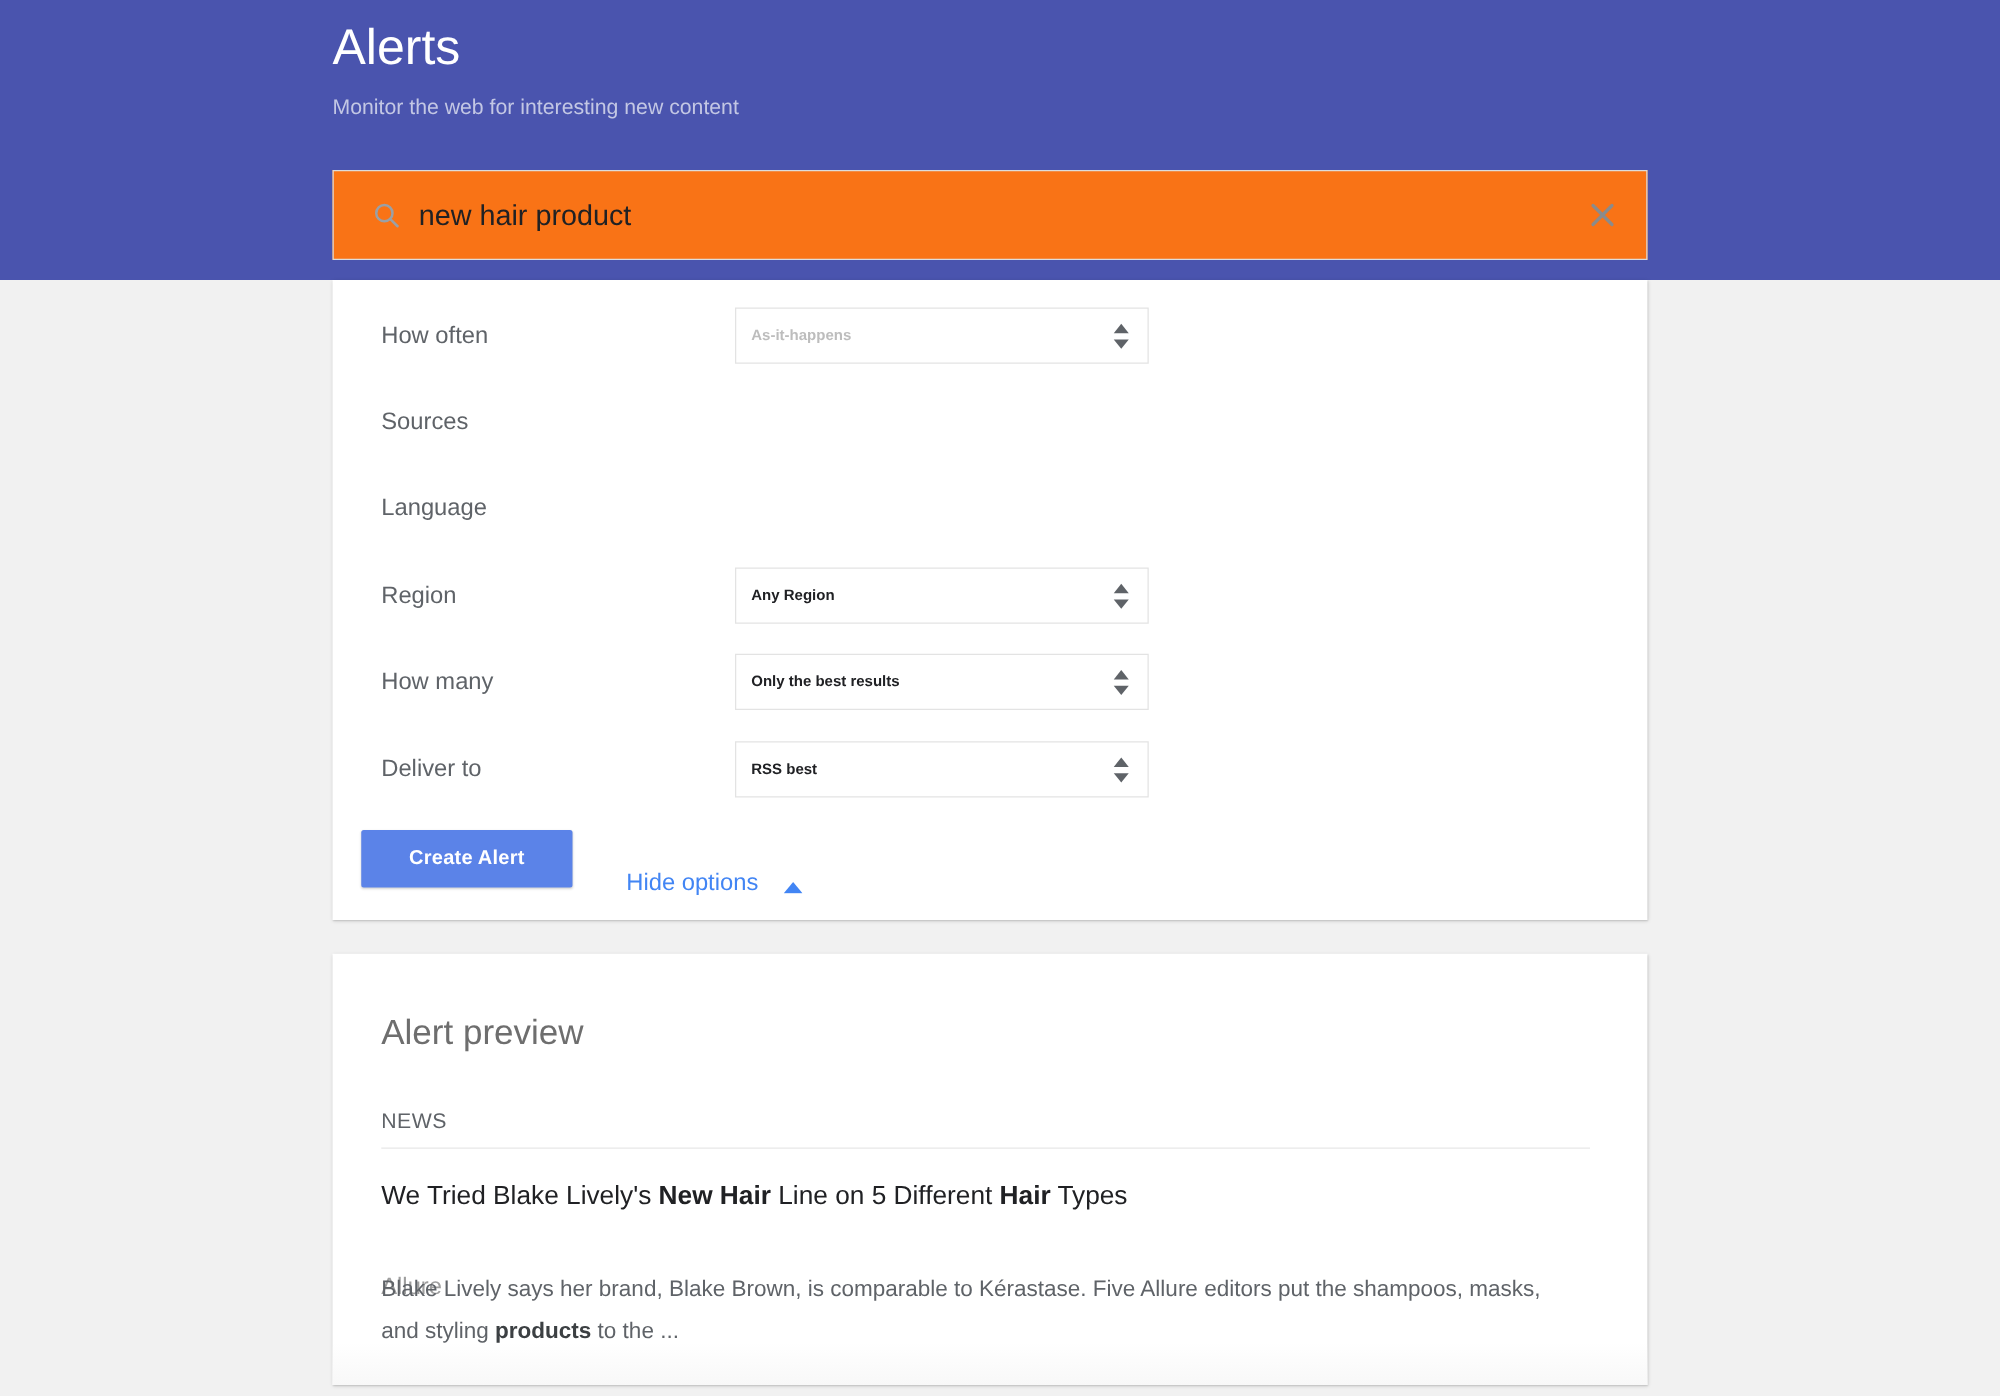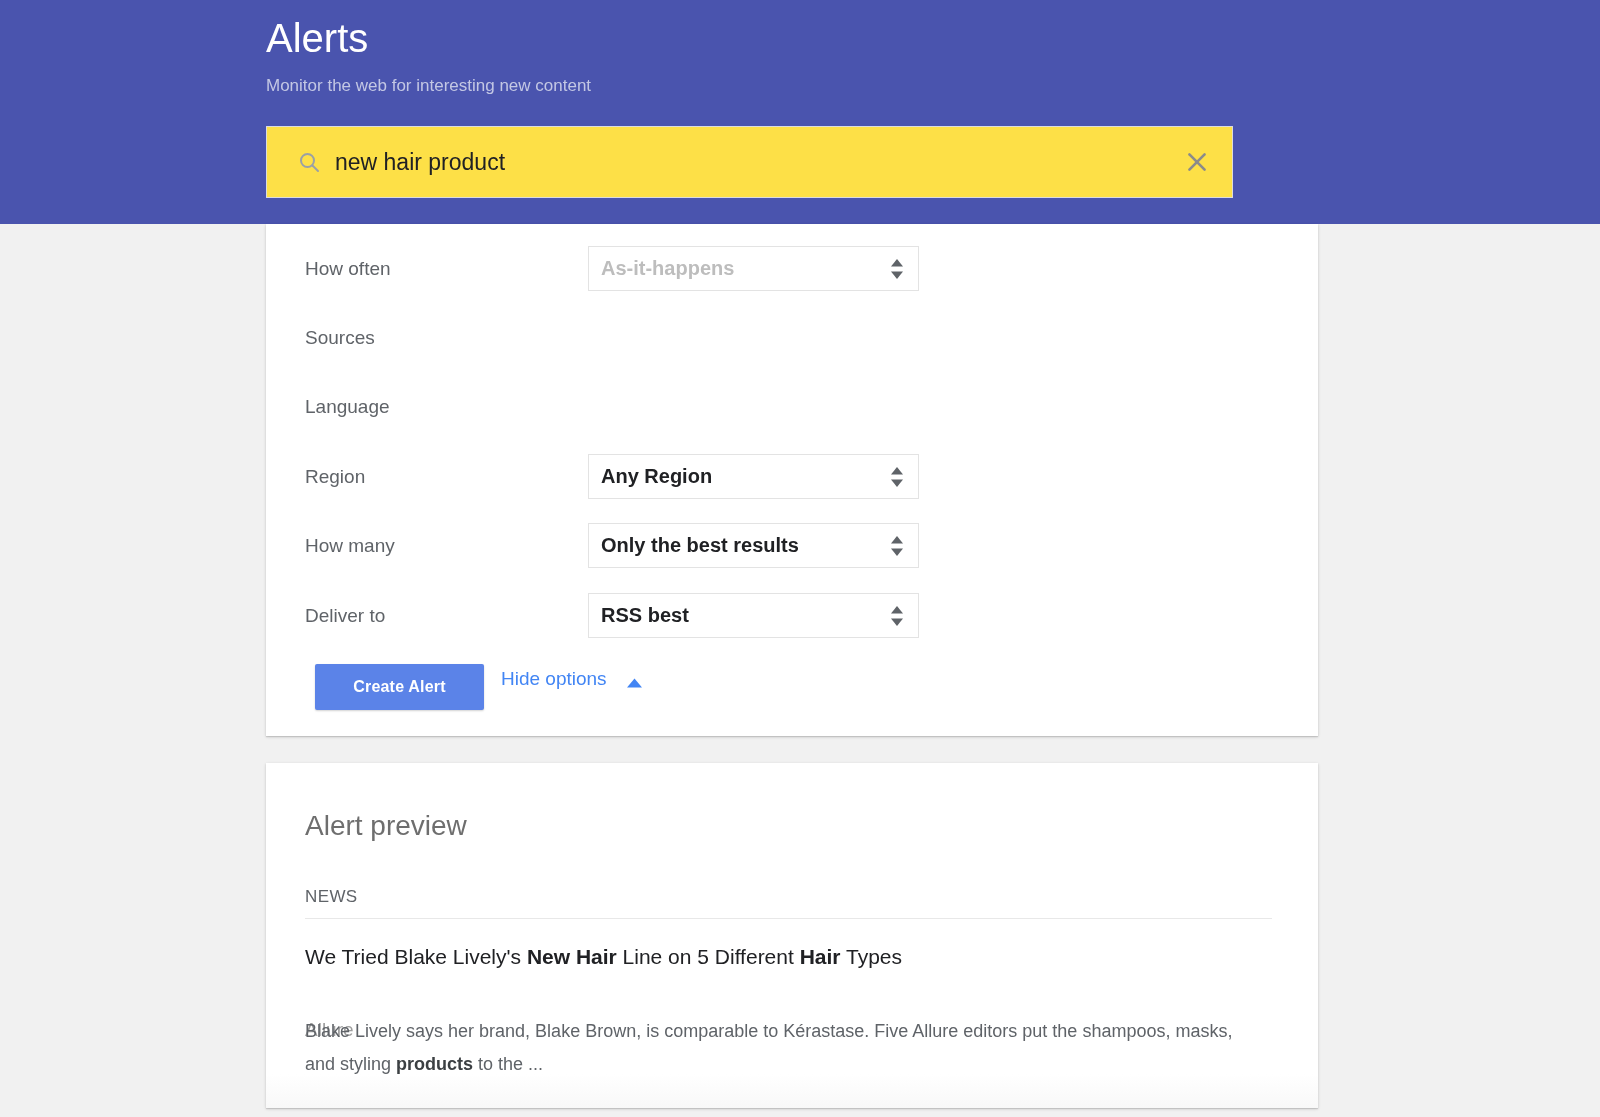--- a/index.html
+++ b/index.html
@@ -44,24 +44,24 @@
     font-size: 17px;
     font-weight: 400;
     color: #c3c7e4;
     line-height: 24px;
   }
 
   
   .search-box {
     position: absolute;
     left: 266px;
-    top: 126px;
-    width: 967px;
+    top: 136px;
+    width: 1052px;
     height: 72px;
-    background: #fde047;
+    background: #f97316;
     border: 1px solid #dcdcdc;
     display: flex;
     align-items: center;
   }
 
   .search-icon {
     position: absolute;
     left: 30px;
     top: 50%;
     transform: translateY(-50%);
@@ -145,61 +145,61 @@
     border: 1px solid #e3e3e3;
     background: #ffffff;
   }
 
   .select-value {
     position: absolute;
     left: 12px;
     top: 0;
     height: 43px;
     line-height: 43px;
-    font-size: 20px;
+    font-size: 12px;
     font-weight: bold;
     color: #202124;
     white-space: nowrap;
   }
 
   .select-value.muted { color: #bdbdbd; }
 
   .stepper-icon {
     position: absolute;
     right: 14px;
     top: 50%;
     transform: translateY(-50%);
     width: 14px;
     height: 22px;
     color: #5f6368;
   }
 
   
   .create-btn {
     position: absolute;
-    left: 49px;
+    left: 23px;
     top: 440px;
     width: 169px;
     height: 46px;
     background: #5b83e8;
     border: none;
     border-radius: 2px;
     color: #ffffff;
     font-family: "Liberation Sans", sans-serif;
     font-size: 16px;
     font-weight: bold;
     letter-spacing: 0.2px;
     cursor: pointer;
     box-shadow: 0 1px 2px rgba(0,0,0,0.18);
   }
 
   .hide-options {
     position: absolute;
     left: 235px;
-    top: 432px;
+    top: 460px;
     height: 46px;
     display: flex;
     align-items: center;
     gap: 20px;
     cursor: pointer;
   }
 
   .hide-options-label {
     font-size: 19px;
     color: #4285f4;

